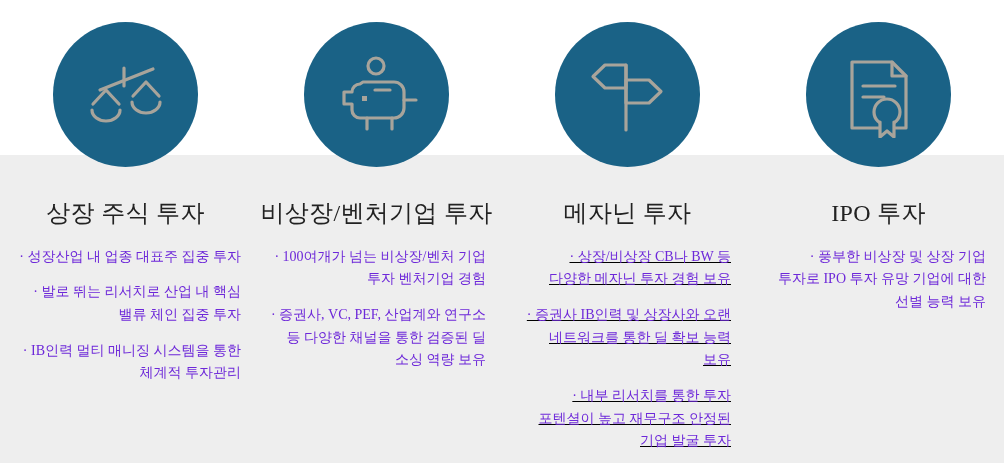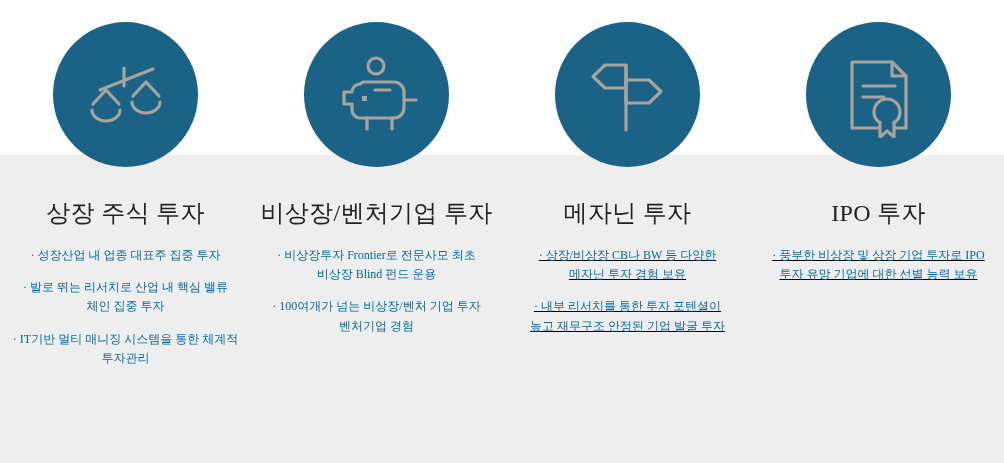--- a/index.html
+++ b/index.html
@@ -70,34 +70,34 @@
     font-weight: normal;
   }
   .bullets {
     margin-top: 18px;
     padding: 0 14px;
     text-align: center;
     width: 100%;
     box-sizing: border-box;
   }
   .bullet {
-    font-size: 12px;
-    color: #0369a1;
+    font-size: 14px;
+    color: #6d28d9;
     line-height: 1.62;
     margin-bottom: 13px;
-    text-align: center;
+    text-align: right;
     word-break: keep-all;
   }
   .bullet:last-child {
     margin-bottom: 0;
   }
   .col-1 .bullets { padding: 0 10px; }
   .col-2 .bullets { padding: 0 16px; }
   .col-3 .bullets { padding: 0 22px; text-decoration: underline; }
-  .col-4 .bullets { padding: 0 18px; text-decoration: underline; }
+  .col-4 .bullets { padding: 0 18px; }
 </style>
 </head>
 <body>
 
 <div id="infographic">
 
   <div class="gray-band"></div>
 
   <div class="columns">
 
@@ -111,58 +111,59 @@
             <path d="M9 58 a14 11 0 0 0 28 0"></path>
             <polyline points="50,44 63,30 76,44"></polyline>
             <path d="M49 50 a14 11 0 0 0 28 0"></path>
           </svg>
         </span>
       </div>
       <div class="col-title">상장 주식 투자</div>
       <div class="bullets">
         <div class="bullet">· 성장산업 내 업종 대표주 집중 투자</div>
         <div class="bullet">· 발로 뛰는 리서치로 산업 내 핵심 밸류 체인 집중 투자</div>
-        <div class="bullet">· IT기반 멀티 매니징 시스템을 통한 체계적 투자관리</div>
+        <div class="bullet">· IB인력 멀티 매니징 시스템을 통한 체계적 투자관리</div>
       </div>
     </div>
 
     <div class="column col-2">
       <div class="icon-circle">
         <span>
           <svg width="86" height="86" viewBox="0 0 86 86" fill="none" stroke="#a8a49b" stroke-width="3.2" stroke-linecap="round" stroke-linejoin="round">
             <circle cx="42" cy="14" r="8"></circle>
             <path d="M29 30 h31 a10 10 0 0 1 10 10 v16 a10 10 0 0 1 -10 10 h-34 a8 8 0 0 1 -8 -8 v-6 h-8 v-12 h8 a8 8 0 0 1 8 -8 z"></path>
             <line x1="41" y1="38" x2="56" y2="38"></line>
             <rect x="28" y="44" width="5" height="5" fill="#a8a49b" stroke="none"></rect>
             <line x1="70" y1="48" x2="82" y2="48"></line>
             <line x1="33" y1="66" x2="33" y2="77"></line>
             <line x1="58" y1="66" x2="58" y2="77"></line>
           </svg>
         </span>
       </div>
       <div class="col-title">비상장/벤처기업 투자</div>
       <div class="bullets">
-        <div class="bullet">· 비상장투자 Frontier로 전문사모 최초 비상장 Blind 펀드 운용</div>
         <div class="bullet">· 100여개가 넘는 비상장/벤처 기업 투자 벤처기업 경험</div>
+        <div class="bullet">· 증권사, VC, PEF, 산업계와 연구소 등 다양한 채널을 통한 검증된 딜 소싱 역량 보유</div>
       </div>
     </div>
 
     <div class="column col-3">
       <div class="icon-circle">
         <span>
           <svg width="86" height="86" viewBox="0 0 86 86" fill="none" stroke="#a8a49b" stroke-width="3.2" stroke-linecap="round" stroke-linejoin="round">
             <line x1="41" y1="13" x2="41" y2="78"></line>
             <polygon points="41,13 41,36 20,36 8,24.5 20,13"></polygon>
             <polygon points="41,28 64,28 76,39.5 64,51 41,51"></polygon>
           </svg>
         </span>
       </div>
       <div class="col-title">메자닌 투자</div>
       <div class="bullets">
         <div class="bullet">· 상장/비상장 CB나 BW 등 다양한 메자닌 투자 경험 보유</div>
+        <div class="bullet">· 증권사 IB인력 및 상장사와 오랜 네트워크를 통한 딜 확보 능력 보유</div>
         <div class="bullet">· 내부 리서치를 통한 투자 포텐셜이 높고 재무구조 안정된 기업 발굴 투자</div>
       </div>
     </div>
 
     <div class="column col-4">
       <div class="icon-circle">
         <span>
           <svg width="86" height="86" viewBox="0 0 86 86" fill="none" stroke="#a8a49b" stroke-width="3.2" stroke-linecap="round" stroke-linejoin="round">
             <path d="M16 10 h40 l14 14 v52 h-54 z"></path>
             <polyline points="56,10 56,24 70,24"></polyline>

